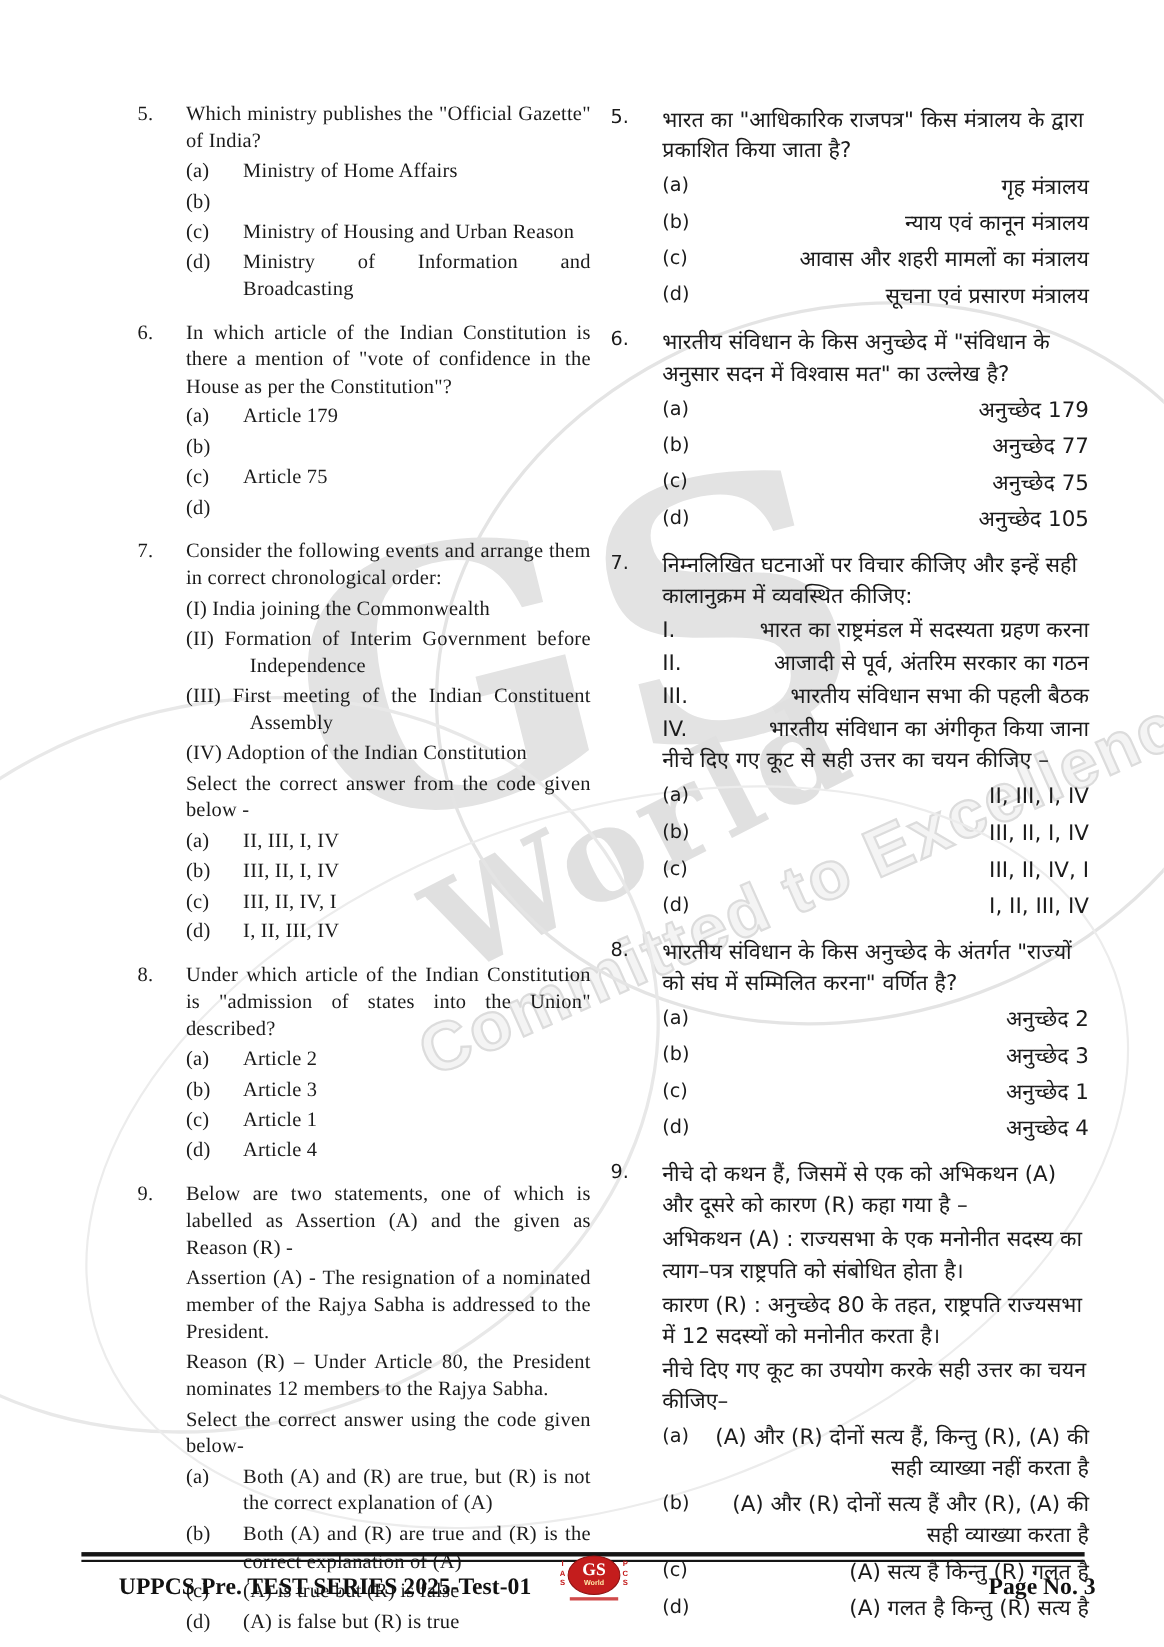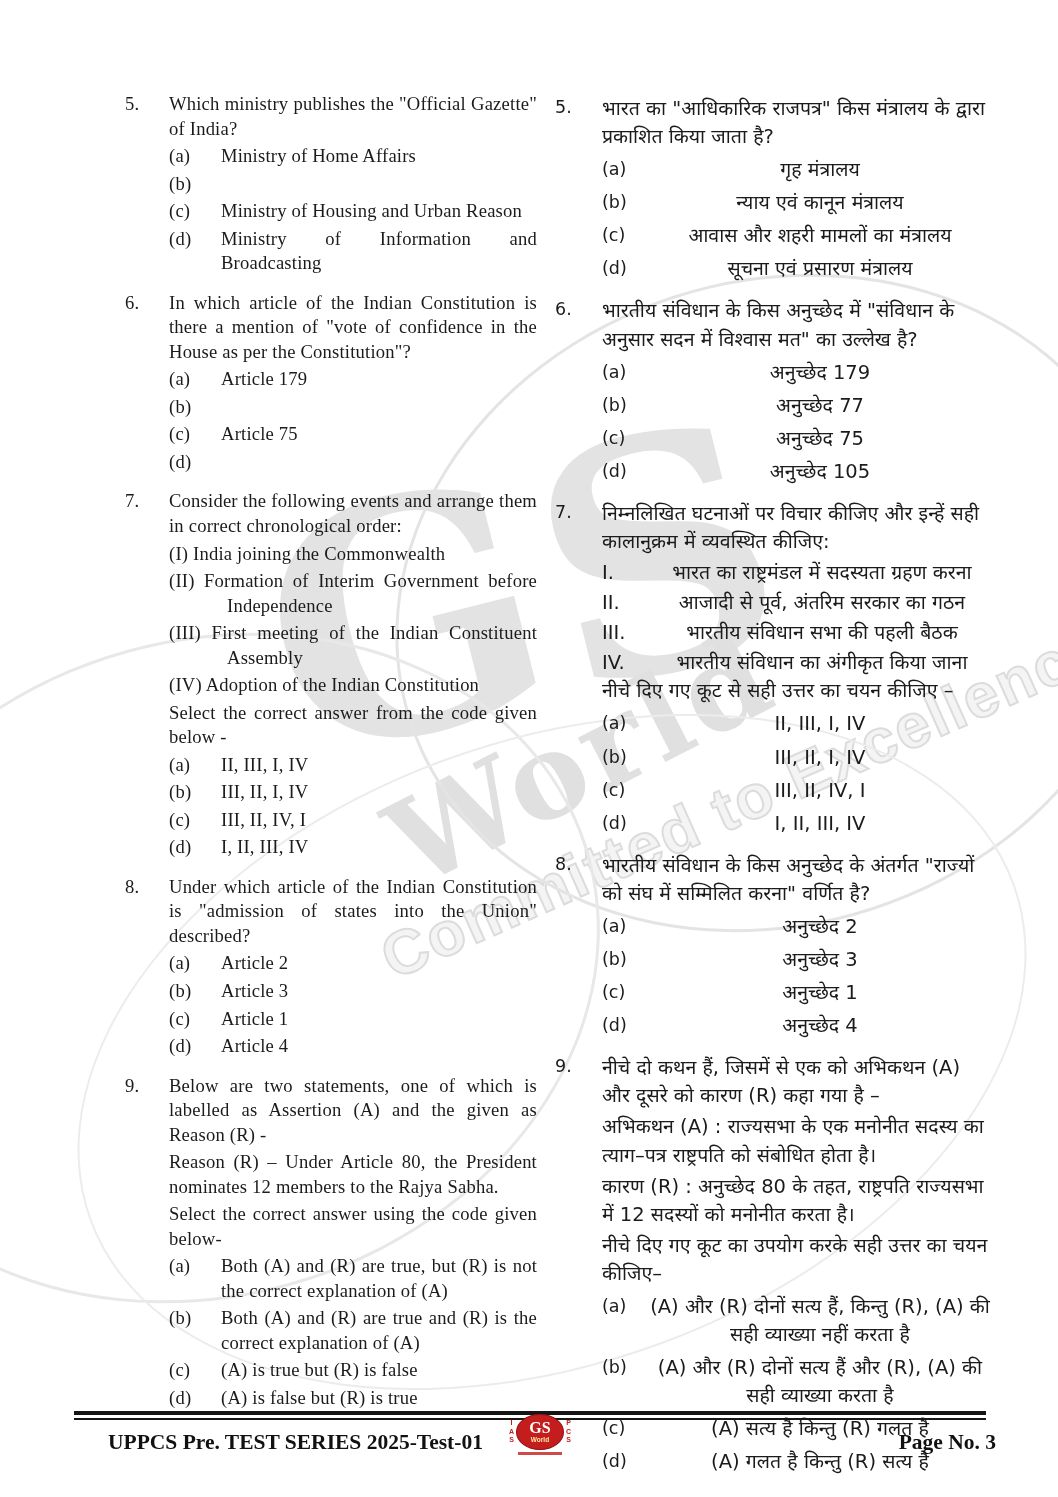--- a/index.html
+++ b/index.html
@@ -47,21 +47,21 @@
   .stmt{margin:0 0 3px 0;padding-left:58px;text-indent:-58px;text-align:justify;}
   .stmt-row,.opt-row{display:flex;align-items:flex-start;}
   #col-en .opt-row{margin-top:3px;}
   #col-hi .opt-row{margin-top:5px;}
   .stmt-row{margin-top:2px;}
   .opt-label,.stmt-label{flex-shrink:0;}
   #col-en .opt-label{width:52px;}
   #col-hi .opt-label{width:48px;font-size:17.5px;padding-top:1px;}
   #col-hi .stmt-label{width:52px;}
   .opt-text,.stmt-text{flex:1;min-width:0;text-align:justify;}
-  #col-hi .opt-text,#col-hi .stmt-text{text-align:center;}
+  #col-hi .opt-text,#col-hi .stmt-text{text-align:right;}
   
   .rule{position:absolute;left:74px;width:912px;background:#151515;z-index:2;}
   .rule-thick{top:1411px;height:4px;}
   .rule-thin{top:1418px;height:2px;}
   .footer-text{
     position:absolute;z-index:2;top:1430px;font-size:21.5px;font-weight:bold;
     font-family:"Liberation Serif","DejaVu Serif",serif;color:#111;
   }
   .footer-left{left:108px;}
   .footer-right{right:62px;}
@@ -179,20 +179,21 @@
         <div class="opt-row">
           <span class="opt-label">(d)</span>
           <span class="opt-text">Article 4</span>
         </div>
       </div>
     </div>
     <div class="question">
       <div class="qnum">9.</div>
       <div class="qbody">
         <p class="qpara">Below are two statements, one of which is labelled as Assertion (A) and the given as Reason (R) -</p>
+        <p class="qpara">Assertion (A) - The resignation of a nominated member of the Rajya Sabha is addressed to the President.</p>
         <p class="qpara">Reason (R) – Under Article 80, the President nominates 12 members to the Rajya Sabha.</p>
         <p class="qpara">Select the correct answer using the code given below-</p>
         <div class="opt-row">
           <span class="opt-label">(a)</span>
           <span class="opt-text">Both (A) and (R) are true, but (R) is not the correct explanation of (A)</span>
         </div>
         <div class="opt-row">
           <span class="opt-label">(b)</span>
           <span class="opt-text">Both (A) and (R) are true and (R) is the correct explanation of (A)</span>
         </div>

